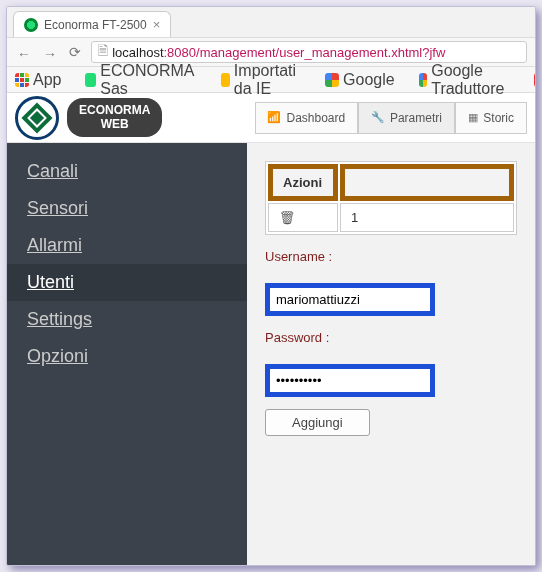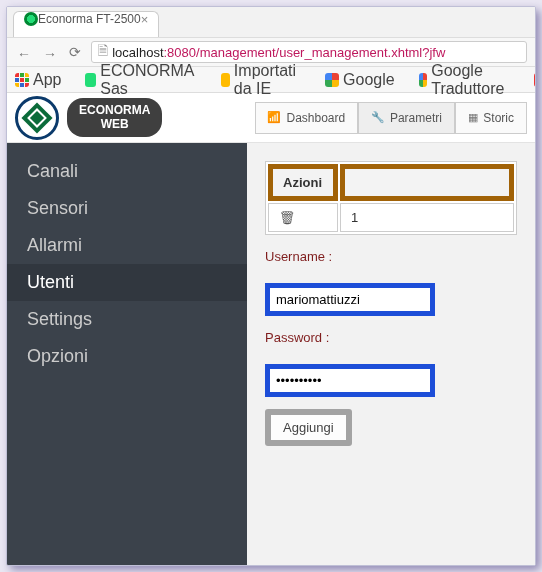--- a/index.html
+++ b/index.html
@@ -5,21 +5,21 @@
   * { box-sizing: border-box; margin: 0; padding: 0; font-family: Arial, sans-serif; }
   body { background: #eae7f3; padding: 6px; }
   .window {
     width: 530px; height: 560px; background: #fff; position: relative;
     box-shadow: 4px 4px 8px rgba(60,50,120,.5);
     border-radius: 2px; overflow: hidden; border:1px solid #bfbfd6;
   }
   
   .tabbar { height: 30px; background: #f2f2f2; display:flex; align-items:flex-end; padding-left:6px;}
   .tab { background:#fff; border:1px solid #ccc; border-bottom:none; border-radius:6px 6px 0 0;
-         height:26px; display:flex; padding:0 10px; font-size:12px; color:#555;}
+         height:26px; display:flex; align-items:center; gap:6px; padding:0 10px; font-size:12px; color:#555;}
   .tab .favicon { width:14px; height:14px; border-radius:50%; background:#0a5; display:inline-block;
                   background: radial-gradient(circle at 50% 50%, #2d7 40%, #083 42%); }
   .tab .close { color:#888; font-size:13px; }
   
   .navbar { height:30px; border-top:1px solid #ddd; border-bottom:1px solid #ddd; background:#f7f7f7;
             display:flex; align-items:center; gap:8px; padding:0 8px; font-size:13px; color:#555;}
   .nav-icn { color:#777; font-size:14px; padding:0 2px; }
   .url { flex:1; background:#fff; border:1px solid #ccc; border-radius:3px; height:22px;
          display:flex; align-items:center; padding:0 6px; overflow:hidden; white-space:nowrap;}
   .url .host { color:#222; }
@@ -51,30 +51,30 @@
   .brand-btn { background:#3f3f3f; color:#fff; font-weight:bold; font-size:12px; text-align:center;
                border-radius:16px; padding:6px 12px; line-height:1.1;}
   .tabs-right { margin-left:auto; display:flex; gap:0; }
   .tbtn { border:1px solid #ccc; background:#fafafa; color:#555; font-size:12px; padding:8px 12px;
           display:flex; align-items:center; gap:5px; }
   .tbtn.active { background:#eee; }
   .tbtn .mi { font-size:11px; color:#777; }
   
   .body { display:flex; height:calc(100% - 30px - 30px - 26px - 50px); }
   .sidebar { width:240px; background:#3b424b; padding-top:10px;}
-  .sidebar .item { color:#ccc; font-size:18px; padding:8px 20px; cursor:pointer;}
+  .sidebar .item { color:#ccc; font-size:18px; padding:8px 20px; cursor:pointer;text-decoration:underline;}
   .sidebar .item.active { background:#31373f; color:#fff; }
   .content { flex:1; background:#f2f2f2; padding:18px; }
   .tbl { background:#fff; border:1px solid #ccc; width:100%; font-size:13px; color:#333;}
   .tbl th { background:#f3f3f3; border:5px solid #a16207; text-align:left; padding:6px 10px; font-weight:bold;}
   .tbl td { border:1px solid #ccc; padding:6px 10px;}
   .trash { font-size:13px; color:#555; }
   .lbl { font-size:13px; color:#7f1d1d; margin-top:14px; display:block;}
   .inp { width:170px; border:5px solid #1d4ed8; padding:4px 6px; font-size:13px; margin-top:19px; background:#fff;}
-  .btn { margin-top:12px; border:6px solid #a3a3a3; background:#fdfdfd; color:#444; font-size:13px; padding:5px 12px; border-radius:3px;}
+  .btn { margin-top:12px; border:1px solid #a3a3a3; background:#fdfdfd; color:#444; font-size:13px; padding:5px 26px; border-radius:3px;}
 </style>
 </head>
 <body>
 
 <div class="window">
 
   <div class="tabbar">
     <div class="tab">
       <span class="favicon"></span>
       <span>Econorma FT-2500</span>

